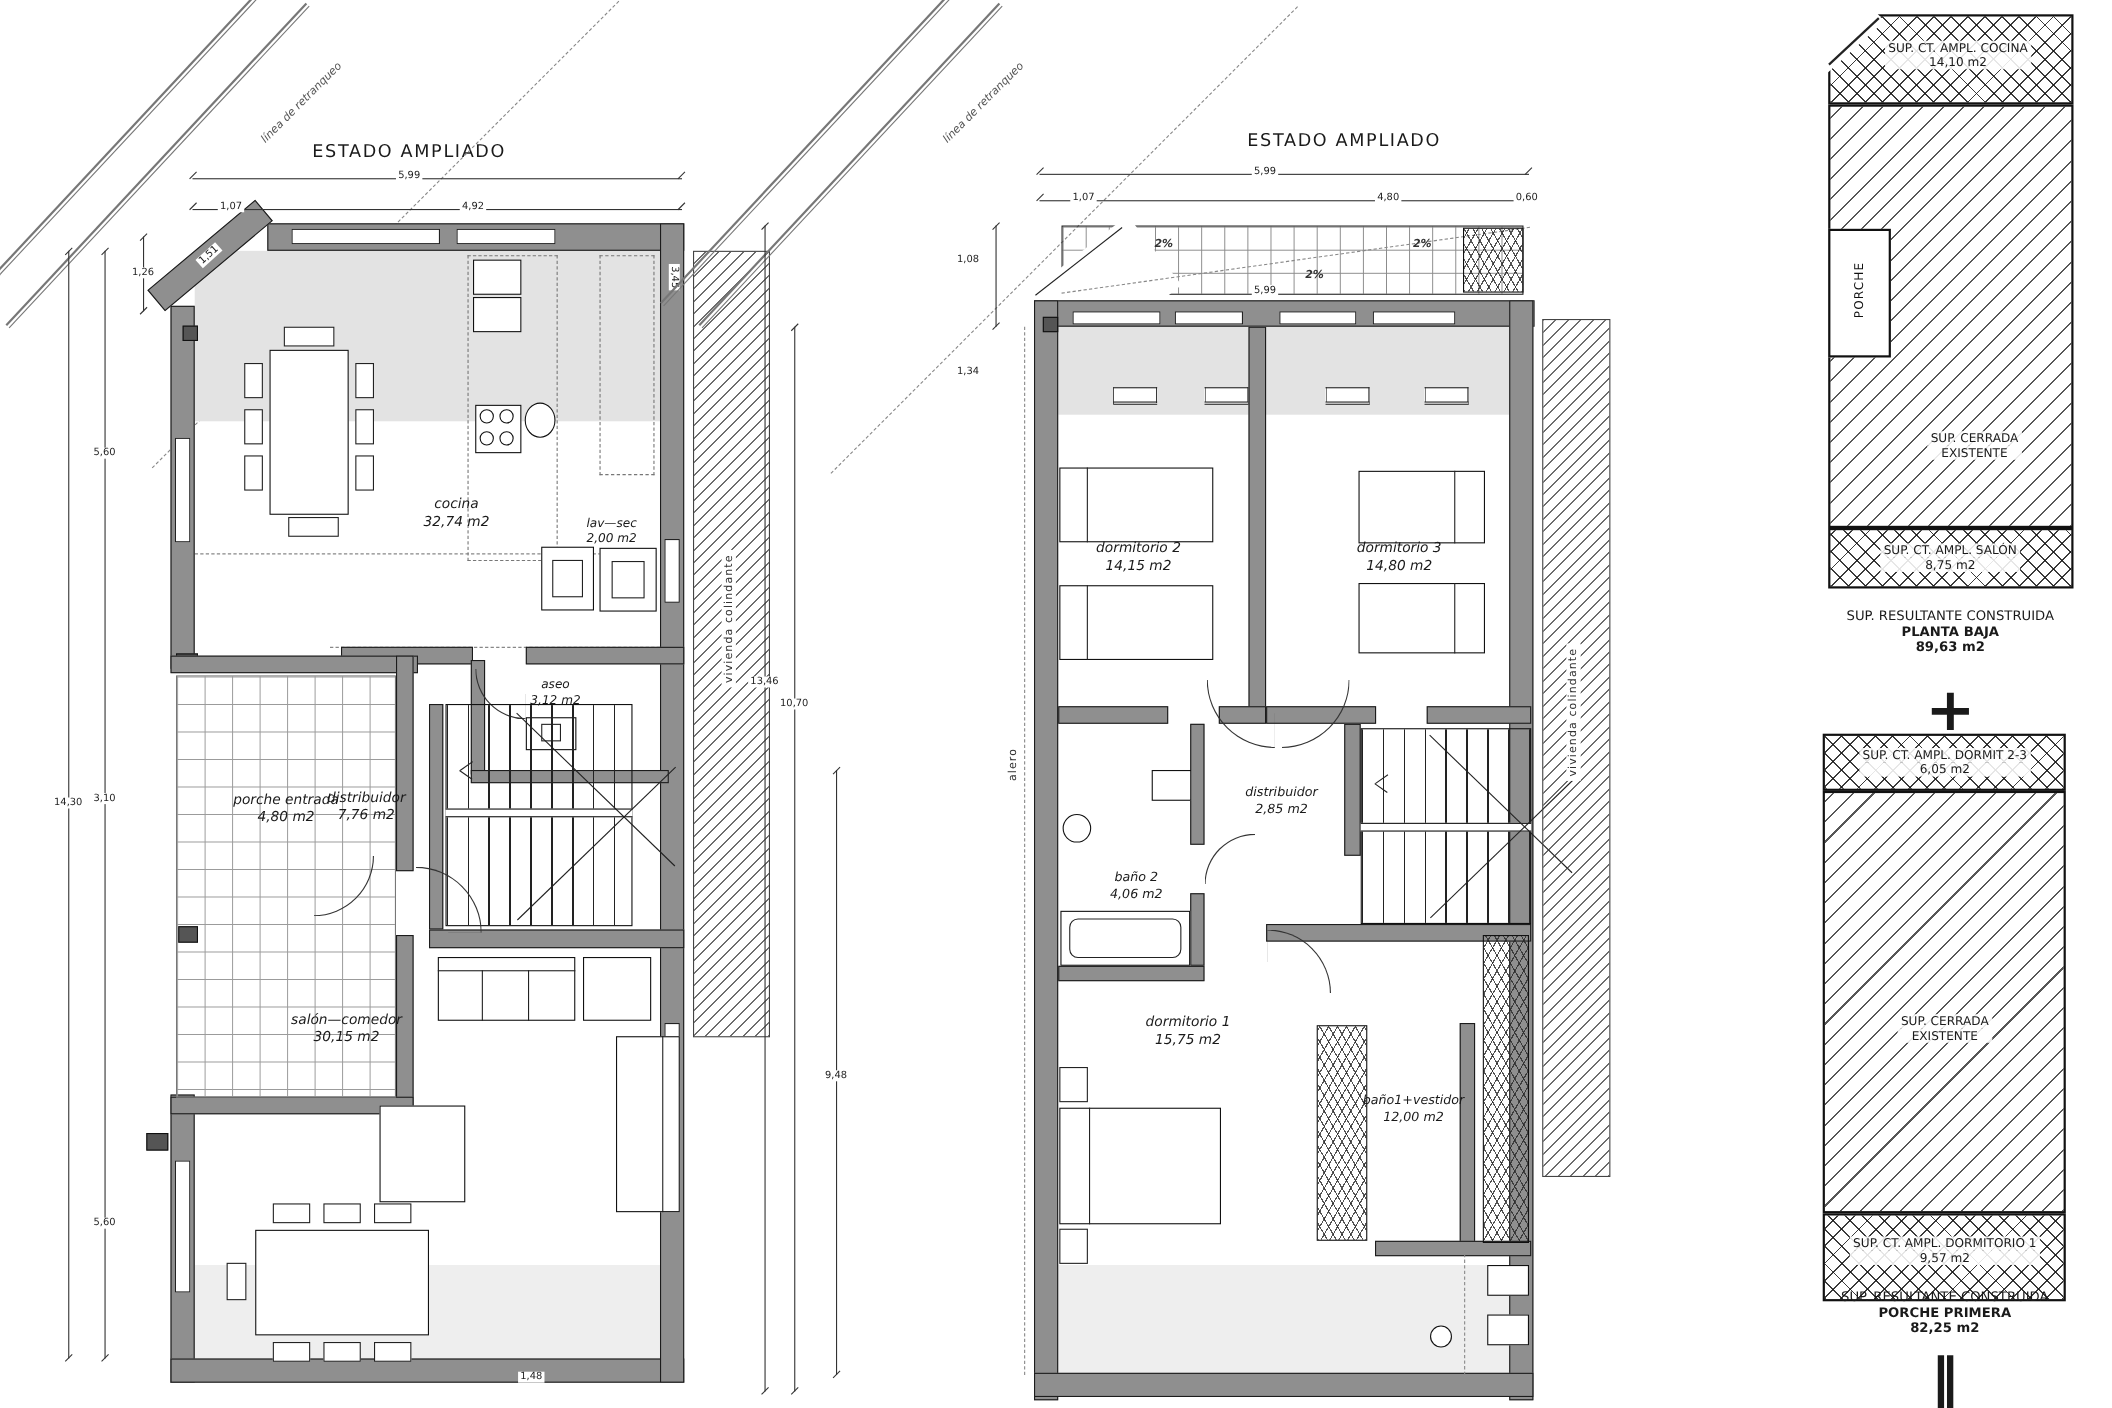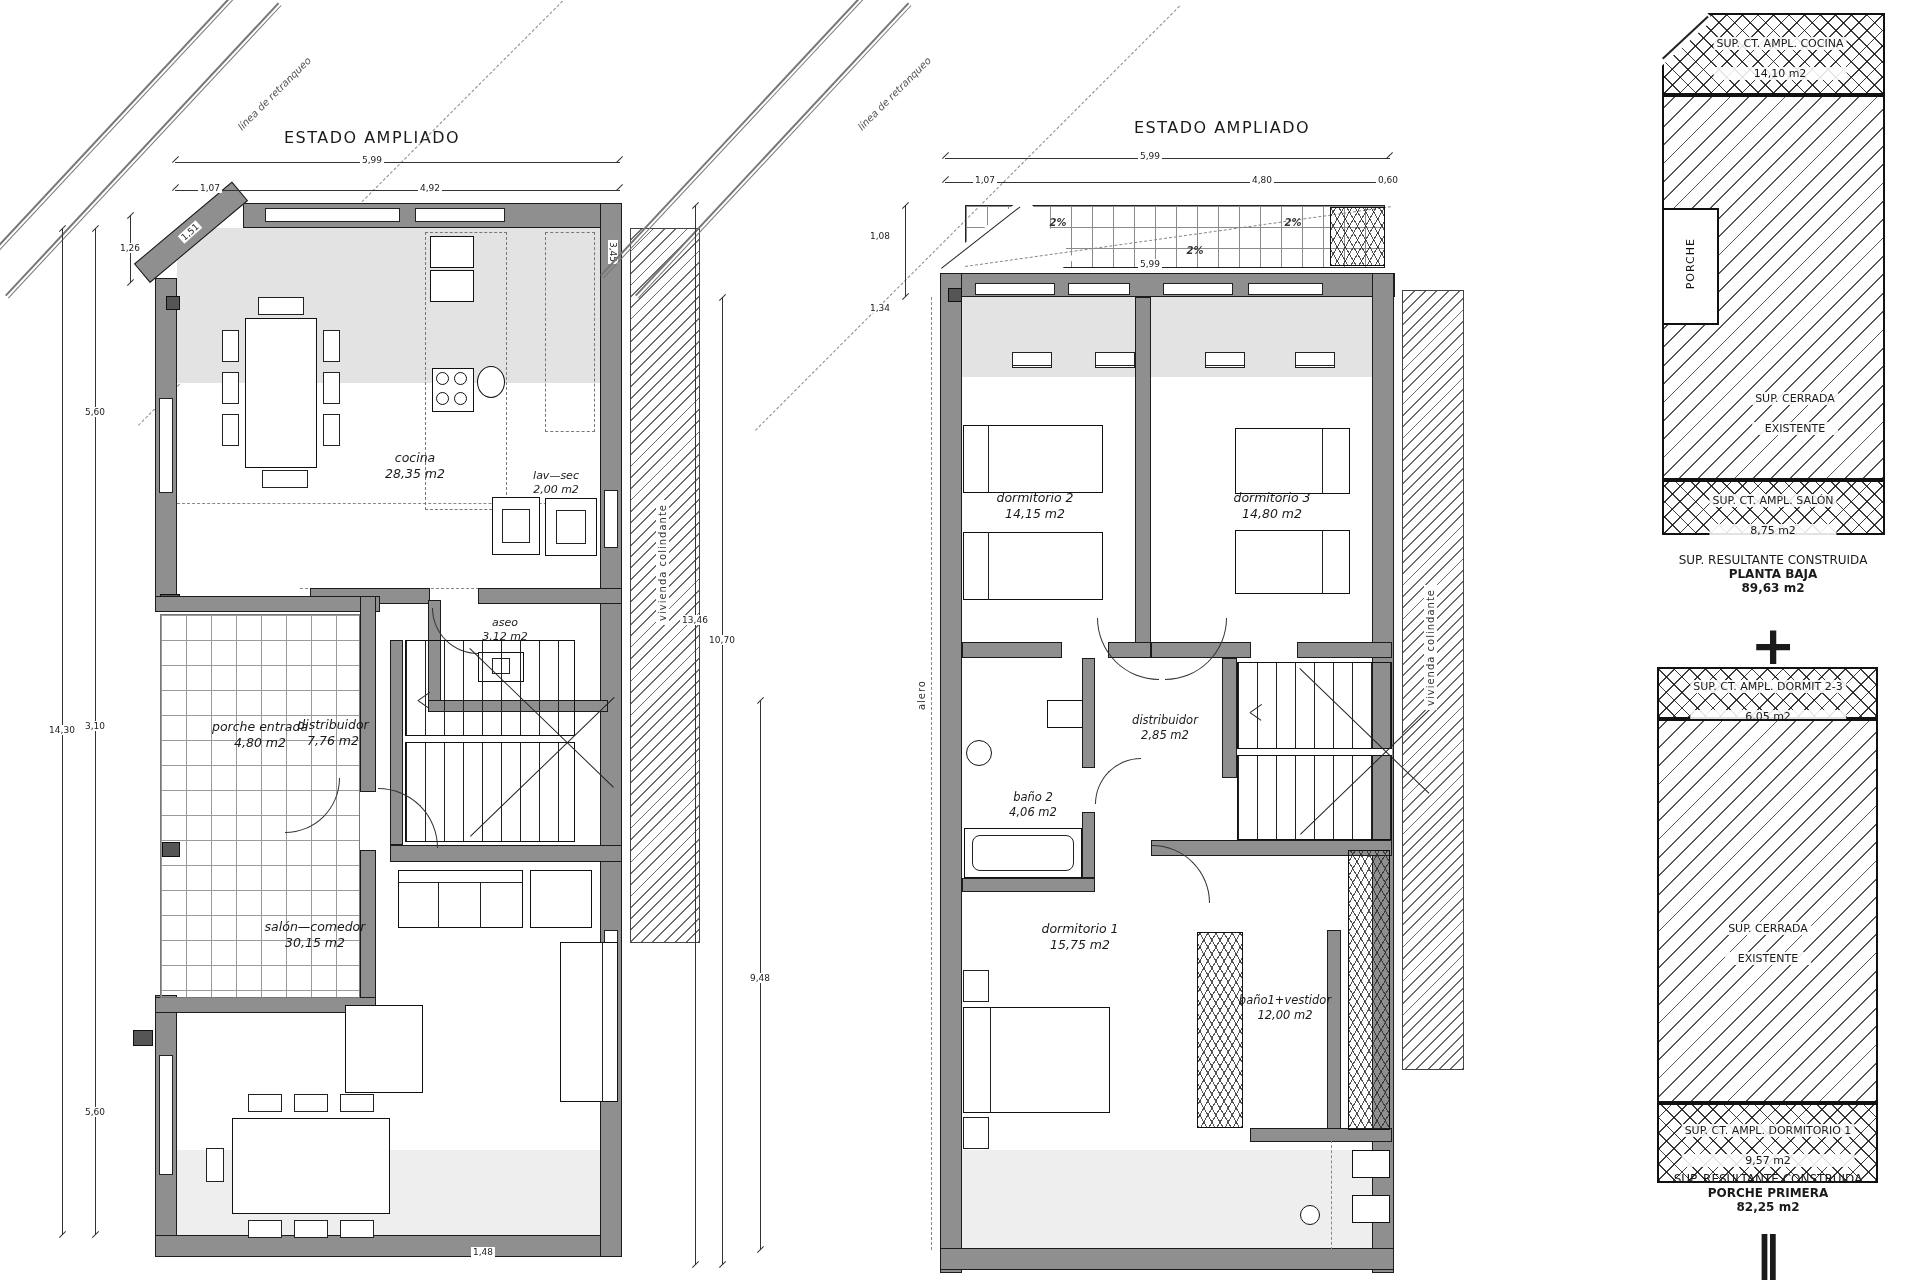--- a/index.html
+++ b/index.html
@@ -51,21 +51,21 @@
   .dimv:before,.dimv:after{content:"";position:absolute;left:-5px;width:9px;border-top:1.4px solid #333;transform:rotate(-45deg);}
   .dimv:before{top:0}.dimv:after{bottom:0}
   .dim{position:absolute;font-size:9px;background:#fff;padding:0 2px;color:#222;white-space:nowrap;transform:translate(-50%,-50%);}
   .room{position:absolute;text-align:center;font-style:italic;font-size:12.5px;line-height:1.3;transform:translate(-50%,-50%);white-space:nowrap;}
   .room span{display:block;}
   .title{position:absolute;font-size:16px;letter-spacing:1.5px;transform:translate(-50%,-50%);white-space:nowrap;}
   .vtext{position:absolute;writing-mode:vertical-rl;transform:rotate(180deg);font-size:10px;color:#333;letter-spacing:1px;white-space:nowrap;}
   .ann{position:absolute;font-style:italic;font-size:10px;color:#555;white-space:nowrap;}
   .diag2{position:absolute;height:2px;border-top:2px solid #777;border-bottom:1px solid #777;transform-origin:0 0;}
   .sumlbl{position:absolute;font-size:11px;text-align:center;transform:translate(-50%,-50%);white-space:nowrap;}
-  .sumlbl span{display:block;background:rgba(255,255,255,.88);padding:0 3px;margin-top:17px;}
+  .sumlbl span{display:block;background:rgba(255,255,255,.88);padding:0 3px;}
   .cap{position:absolute;font-size:12px;text-align:center;transform:translateX(-50%);white-space:nowrap;}
   .slope{position:absolute;font-style:italic;font-size:10px;font-weight:bold;color:#333;transform:translate(-50%,-50%);}
 </style>
 </head>
 <body>
 
 <div id="sheet">
 
   <div class="abs" style="left:0;top:0;width:700px;height:1280px;">
     <div class="title" style="left:372px;top:137px;">ESTADO AMPLIADO</div>
@@ -167,21 +167,21 @@
     <div class="furnthin" style="left:248px;top:1220px;width:34px;height:18px;"></div>
     <div class="furnthin" style="left:294px;top:1220px;width:34px;height:18px;"></div>
     <div class="furnthin" style="left:340px;top:1220px;width:34px;height:18px;"></div>
     <div class="furnthin" style="left:206px;top:1148px;width:18px;height:34px;"></div>
 
     <div class="party" style="left:630px;top:228px;width:70px;height:715px;"></div>
     <div class="vtext" style="left:656px;top:500px;background:#fff;padding:4px 1px;">vivienda colindante</div>
 
     <div class="room" style="left:415px;top:466px;">
       <span>cocina</span>
-      <span>28,35 m2</span>
+      <span>32,74 m2</span>
     </div>
     <div class="room" style="left:556px;top:483px;font-size:11px;">
       <span>lav—sec</span>
       <span>2,00 m2</span>
     </div>
     <div class="room" style="left:505px;top:630px;font-size:11px;">
       <span>aseo</span>
       <span>3,12 m2</span>
     </div>
     <div class="room" style="left:260px;top:735px;">
@@ -337,21 +337,21 @@
 
     <div class="dimh" style="left:945px;top:158px;width:445px;"></div>
     <div class="dim" style="left:1150px;top:156px;">5,99</div>
     <div class="dimh" style="left:945px;top:182px;width:445px;"></div>
     <div class="dim" style="left:985px;top:180px;">1,07</div>
     <div class="dim" style="left:1262px;top:180px;">4,80</div>
     <div class="dim" style="left:1388px;top:180px;">0,60</div>
     <div class="dim" style="left:1150px;top:264px;">5,99</div>
     <div class="dimv" style="left:905px;top:205px;height:92px;"></div>
     <div class="dim" style="left:880px;top:236px;">1,08</div>
-    <div class="dim" style="left:880px;top:308px;">1,34</div>
+    <div class="dim" style="left:880px;top:338px;">1,34</div>
     <div class="dimv" style="left:695px;top:205px;height:1060px;"></div>
     <div class="dimv" style="left:722px;top:297px;height:968px;"></div>
     <div class="dim" style="left:695px;top:620px;">13,46</div>
     <div class="dim" style="left:722px;top:640px;">10,70</div>
     <div class="dimv" style="left:760px;top:700px;height:550px;"></div>
     <div class="dim" style="left:760px;top:978px;">9,48</div>
   </div>
 
   <div class="abs" style="left:0;top:0;">
     <div class="xhatch" style="left:1662px;top:13px;width:223px;height:82px;"></div>

